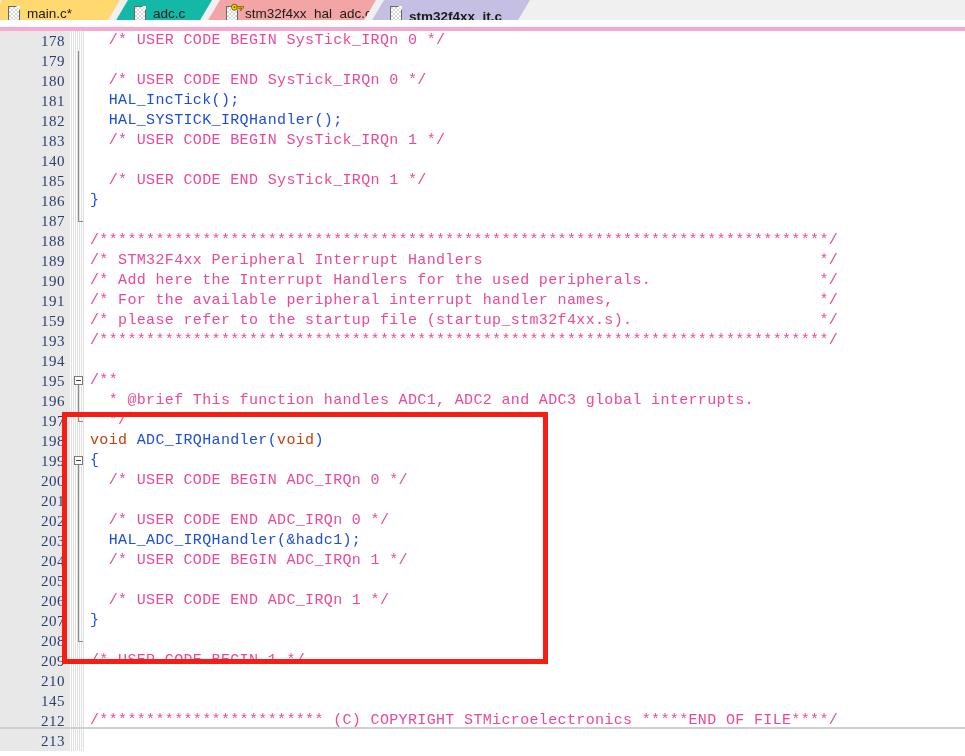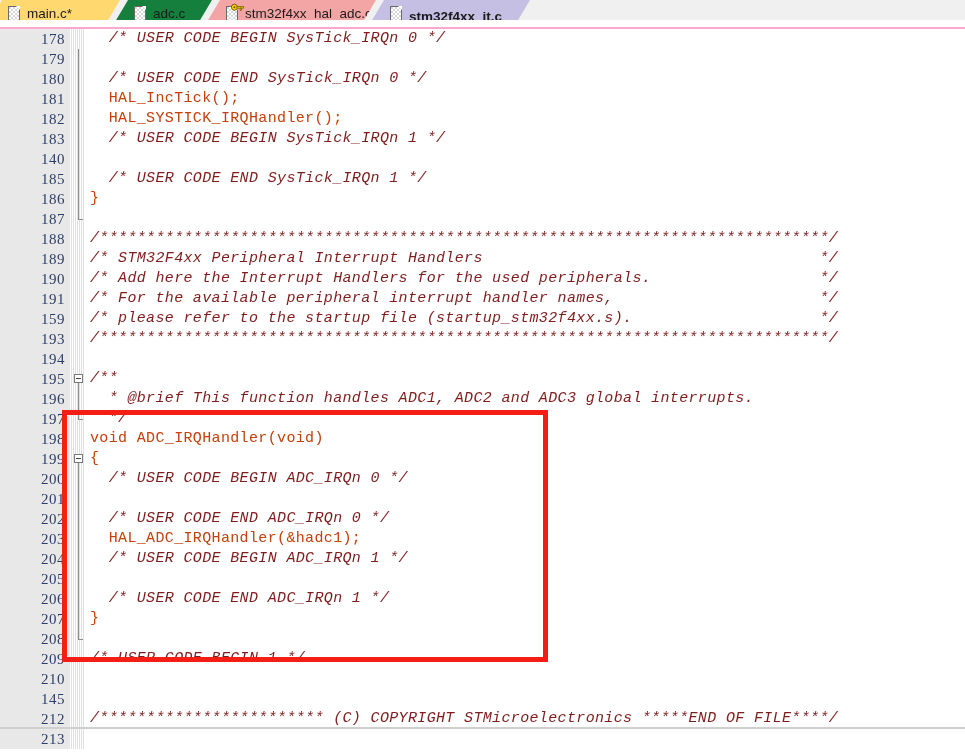--- a/index.html
+++ b/index.html
@@ -67,21 +67,21 @@
     width: 13px; height: 9px;
     z-index: 4;
   }
 
   
   #editor {
     position: absolute;
     left: 0; top: 27px;
     width: 965px; height: 729px;
     background: #ffffff;
-    border-top: 2px solid #f9a8d4;
+    border-top: 4px solid #f9a8d4;
     box-sizing: border-box;
     overflow: hidden;
   }
   #rows {
     position: absolute;
     left: 0; top: 0;
     width: 965px;
   }
   .row {
     position: relative;
@@ -112,23 +112,23 @@
   }
   .codecell {
     position: absolute;
     left: 90px; top: 0;
     height: 20px;
     font-family: "Liberation Mono", monospace;
     font-size: 15px;
     letter-spacing: 0.35px;
     color: #1c1c1c;
   }
-  .cm { color: #7f1d1d; font-style: italic; }
+  .cm { color: #ec4899; }
   .kw { color: #c2410c; }
-  .pl { color: #c2410c; }
+  .pl { color: #1d4ed8; }
 
   
   .foldbox {
     position: absolute;
     left: 74px; top: 5px;
     width: 9px; height: 9px;
     border: 1px solid #7b7b7b;
     background: #ffffff;
     box-sizing: border-box;
   }
@@ -179,21 +179,21 @@
   }
 </style>
 </head>
 <body>
 
 <div id="tabbar">
     <div class="tab" style="left: -14px; width: 134px; background: rgb(255, 217, 112); clip-path: polygon(16px 0px, 100% 0px, calc(100% - 16px) 100%, 0px 100%); z-index: 4;">
       <span class="doc-icon"></span>
       <span class="tab-label">main.c*</span>
     </div>
-    <div class="tab" style="left: 112px; width: 100px; background: #15803d; clip-path: polygon(16px 0px, 100% 0px, calc(100% - 16px) 100%, 0px 100%); z-index: 3;">
+    <div class="tab" style="left: 112px; width: 100px; background: #14b8a6; clip-path: polygon(16px 0px, 100% 0px, calc(100% - 16px) 100%, 0px 100%); z-index: 3;">
       <span class="doc-icon"></span>
       <span class="tab-label">adc.c</span>
     </div>
     <div class="tab" style="left: 204px; width: 172px; background: rgb(243, 165, 165); clip-path: polygon(16px 0px, 100% 0px, calc(100% - 16px) 100%, 0px 100%); z-index: 2;">
       <span class="doc-icon">
         <svg class="key-badge" viewBox="0 0 13 9">
           <circle cx="3.4" cy="4.2" r="3" fill="#ffd400" stroke="#6a5500" stroke-width="0.9"></circle>
           <circle cx="3.4" cy="4.2" r="1" fill="#6a5500"></circle>
           <rect x="6" y="3.4" width="6.4" height="1.7" fill="#ffd400" stroke="#6a5500" stroke-width="0.7"></rect>
           <rect x="9.2" y="5" width="1.4" height="2.4" fill="#ffd400" stroke="#6a5500" stroke-width="0.7"></rect>

